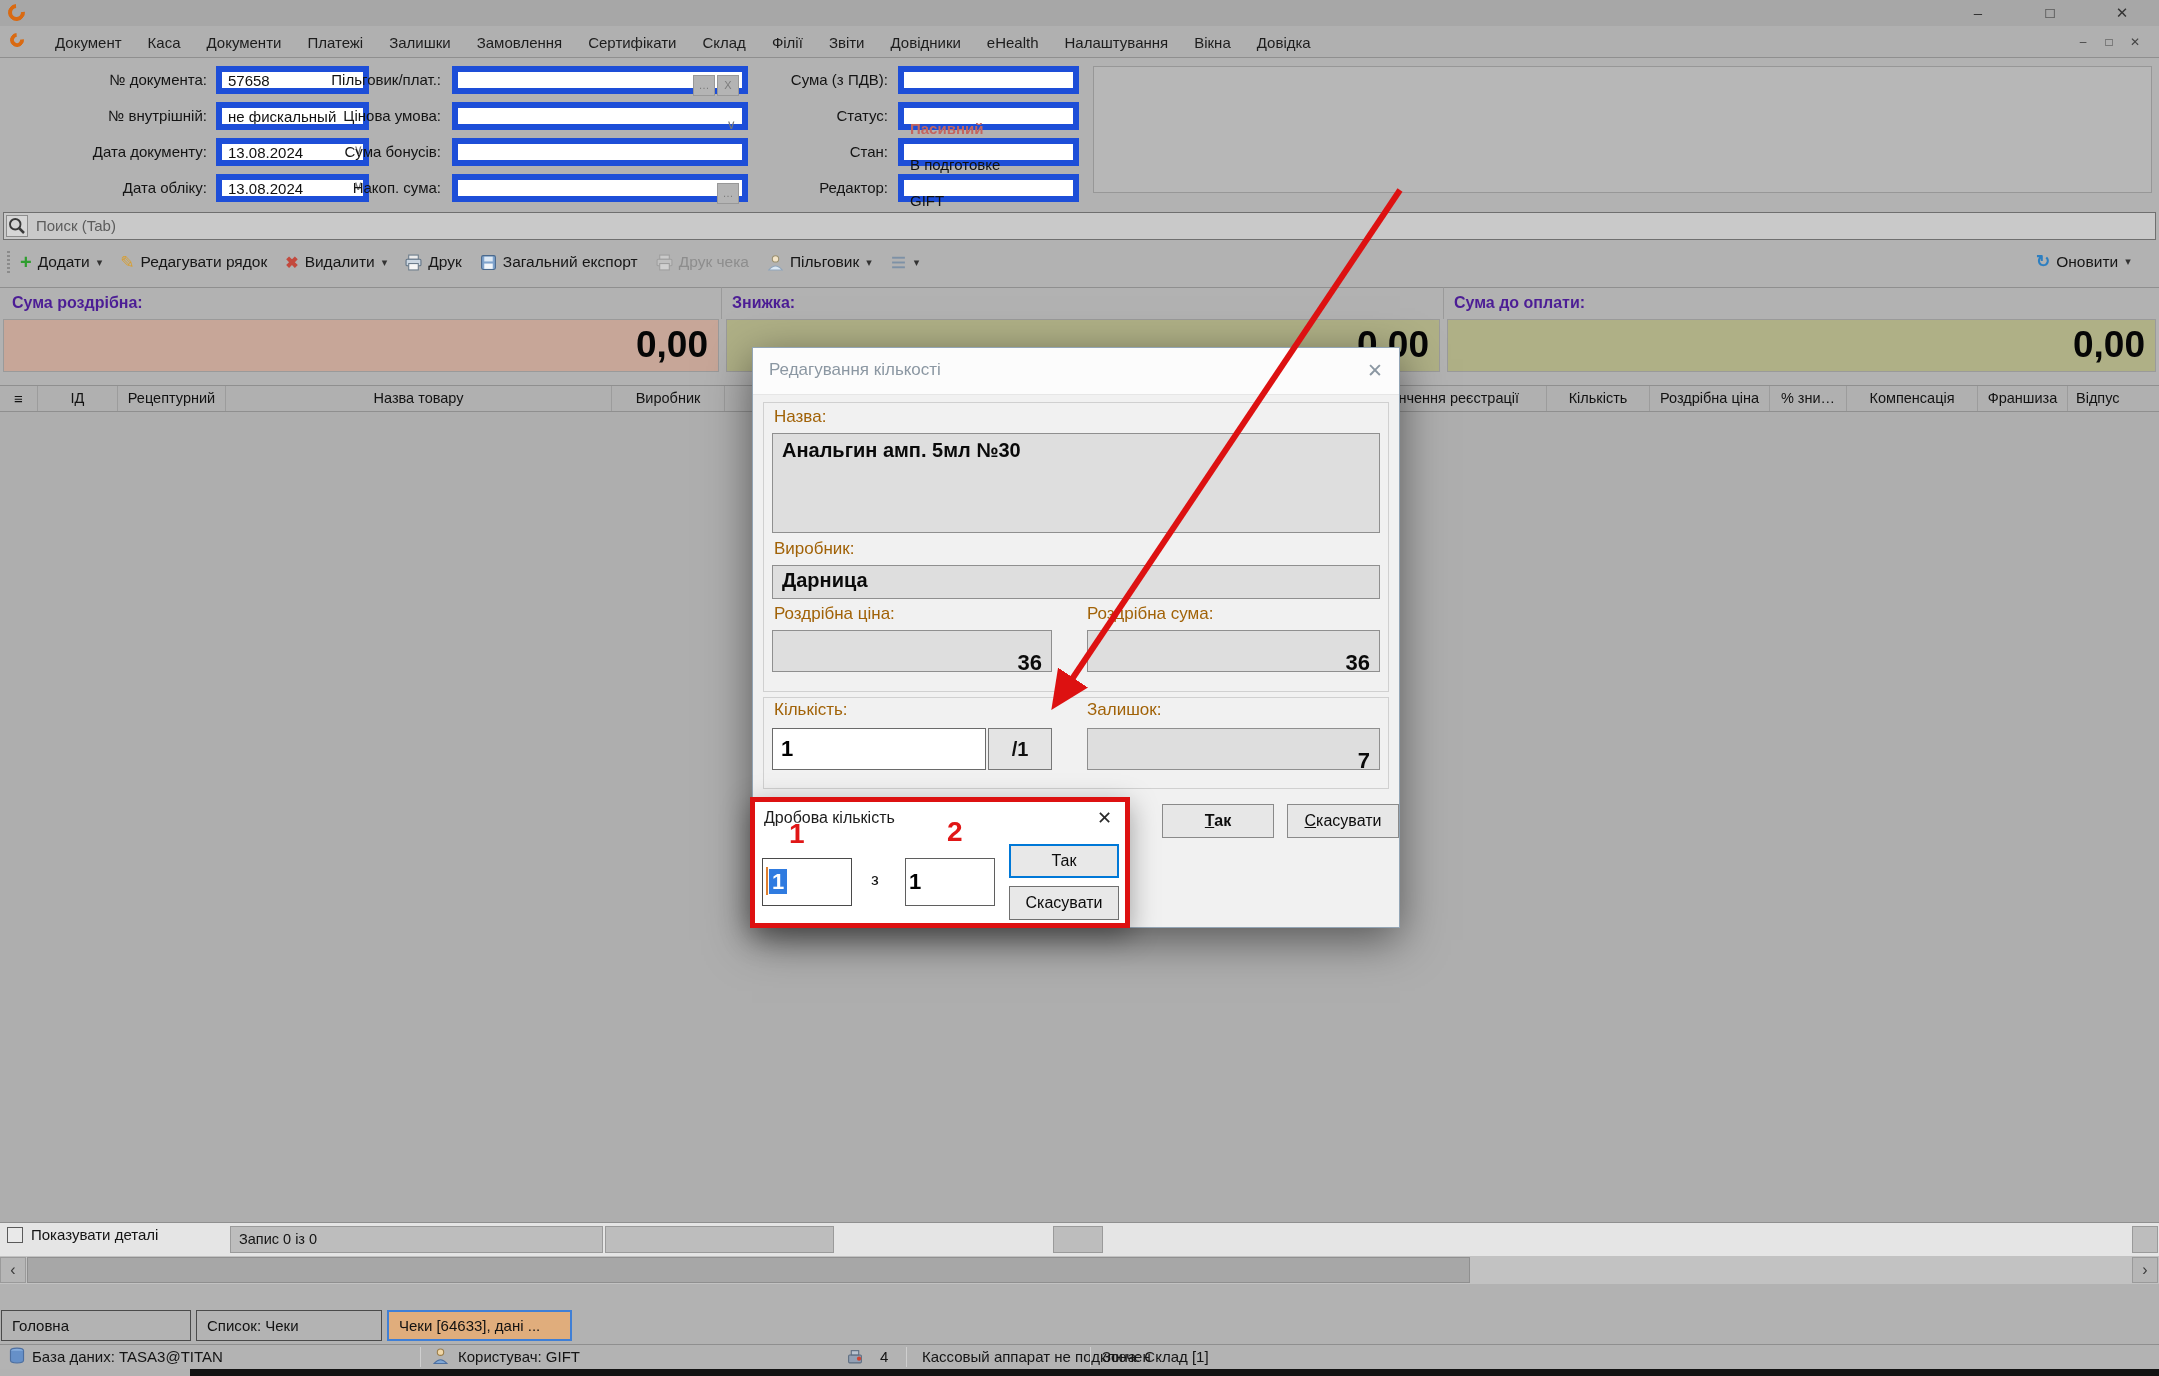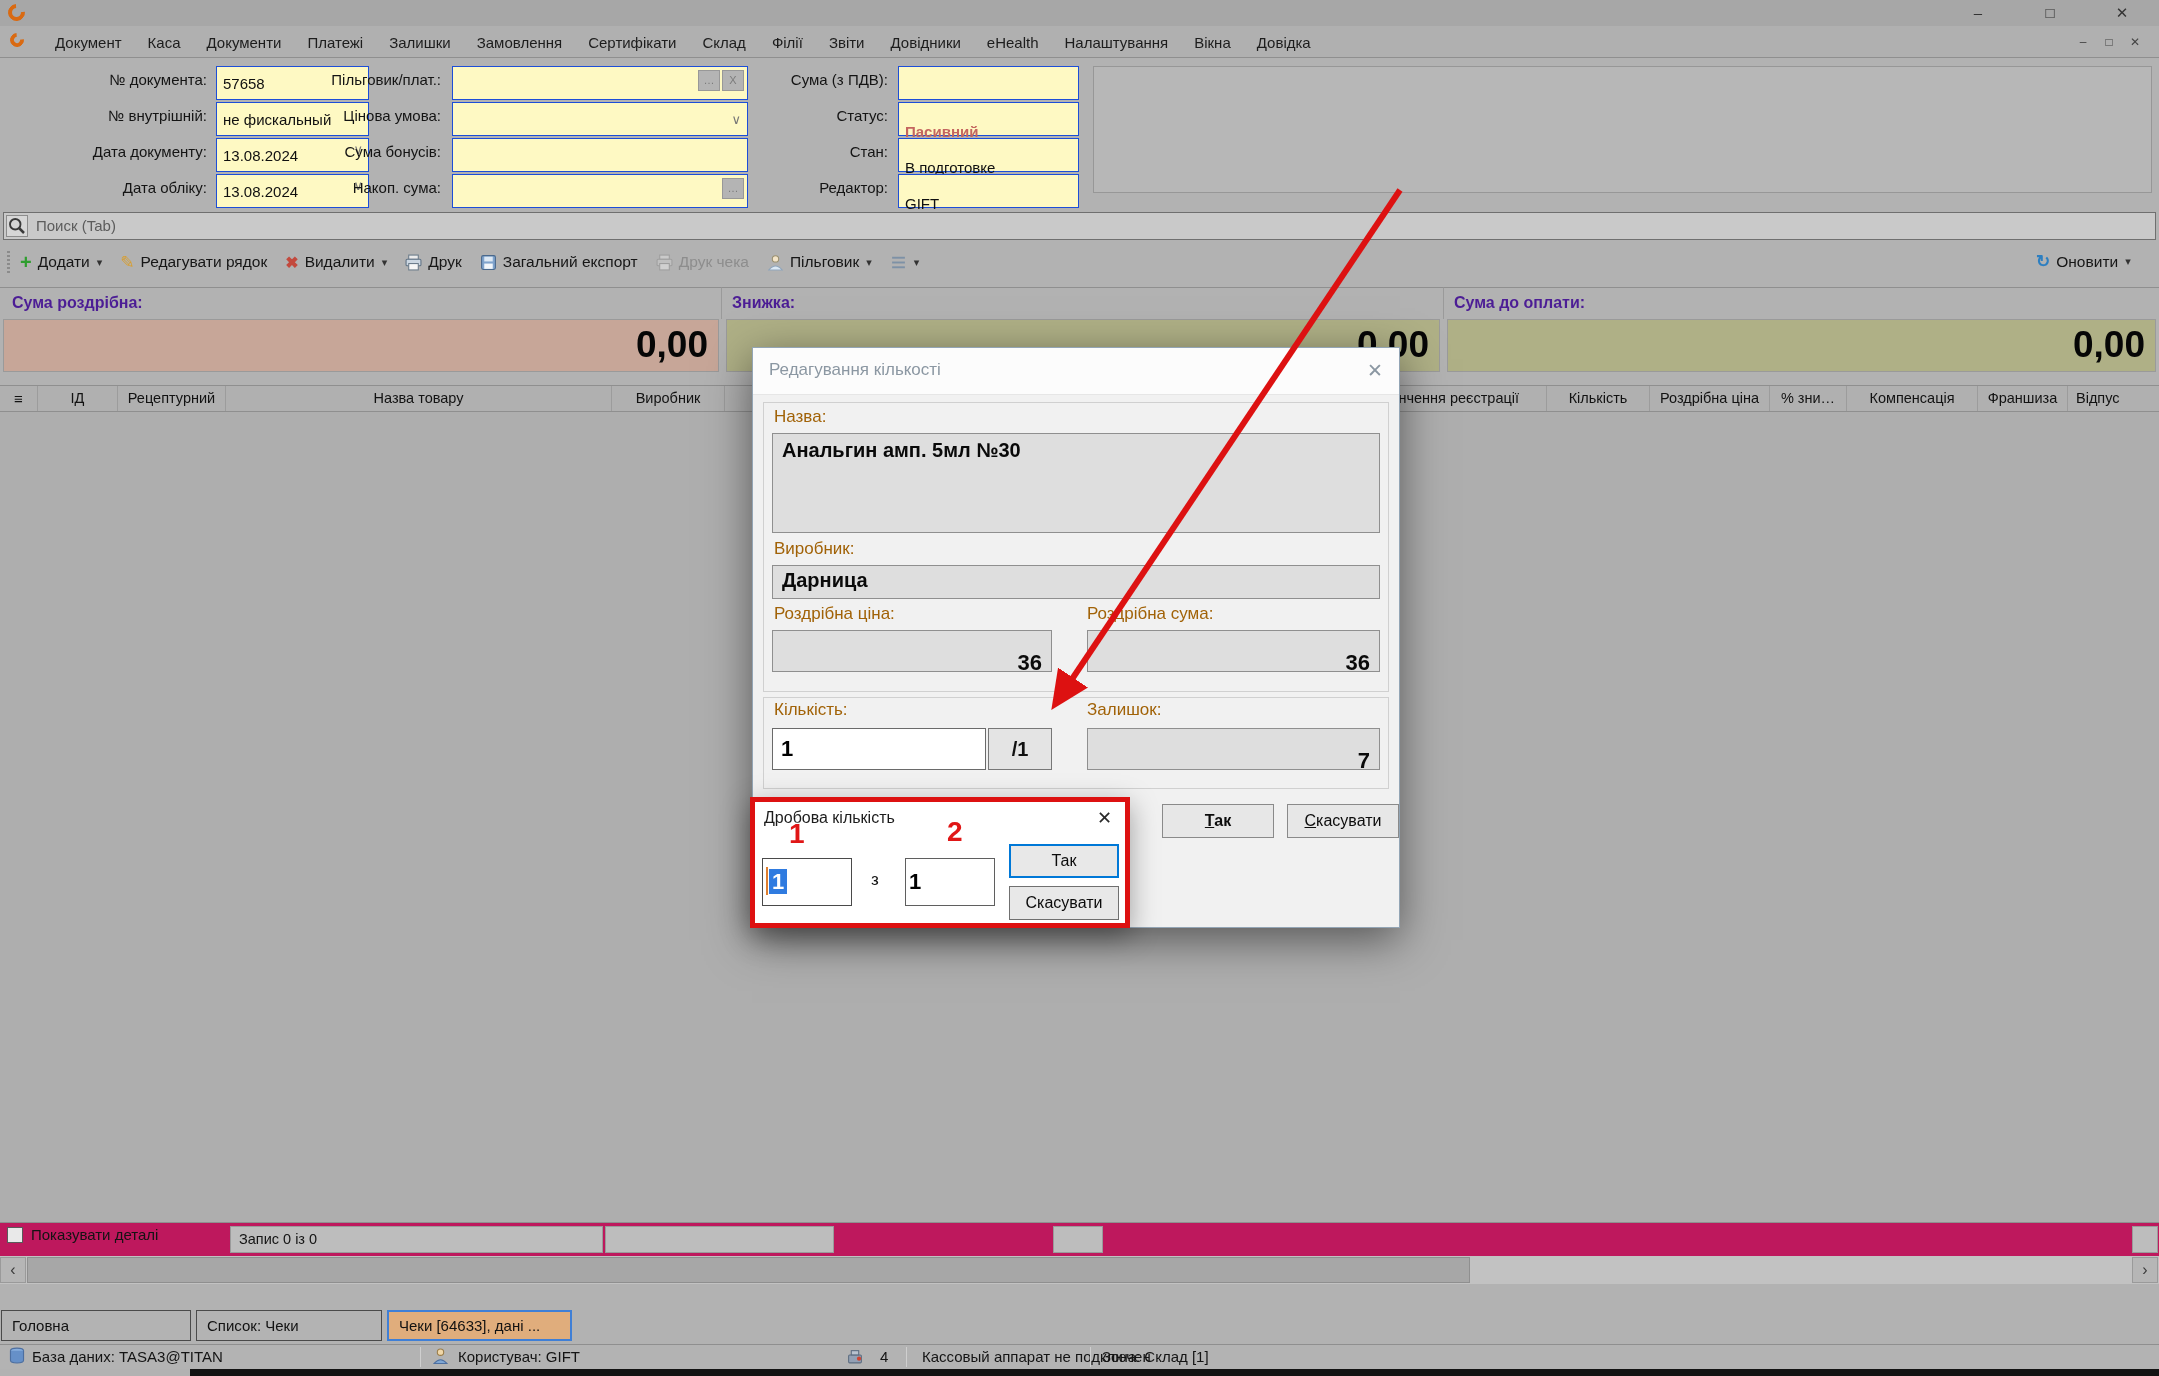--- a/index.html
+++ b/index.html
@@ -15,21 +15,21 @@
   .winbtn { top:2px; width:40px; height:22px; text-align:center; font-size:15px; color:#333; line-height:22px; cursor:default; }
 
   
   .menubar { left:0; top:26px; width:2159px; height:32px; background:#b0b0b0; border-bottom:1px solid #8f8f8f; }
   .menu-items { left:44px; top:0; height:32px; display:flex; align-items:center; gap:4px; }
   .menu-item { padding:4px 11px; font-size:15px; color:#1d1d1d; }
   .mdibtn { top:8px; width:22px; height:17px; font-size:12px; color:#444; text-align:center; line-height:16px; }
 
   
   .lbl { font-size:15px; color:#141414; text-align:right; line-height:27px; }
-  .fld { background:#fef9c3; border:1px solid #1d4ed8; font-family:"Liberation Sans",sans-serif; font-size:15px; color:#101010; padding:16px 6px; height:27px; line-height:25px; outline:none; }
+  .fld { background:#ffffff; border:6px solid #1d4ed8; font-family:"Liberation Sans",sans-serif; font-size:15px; color:#101010; padding:8px 6px; height:27px; line-height:25px; outline:none; }
   .fldwrap { height:27px; }
   .combo-arrow { position:absolute; right:6px; top:4px; font-size:13px; color:#767676; }
   .mini-btn { position:absolute; top:3px; width:22px; height:21px; background:#b4b4b4; border:1px solid #989898; color:#7c7c7c; font-size:11px; text-align:center; line-height:19px; }
   .status-red { color:#c4655f; font-weight:bold; }
   .right-panel { left:1093px; top:66px; width:1059px; height:127px; background:#b7b7b7; border:1px solid #979797; }
 
   
   .searchbar { left:3px; top:212px; width:2153px; height:28px; background:#c9c9c9; border:1px solid #6f6f6f; }
   .search-iconbox { position:absolute; left:2px; top:2px; width:22px; height:22px; background:#d6d6d6; border:1px solid #8c8c8c; }
   .search-ph { position:absolute; left:32px; top:4px; font-size:15px; color:#5c5c5c; }
@@ -79,21 +79,21 @@
   .frac-close { position:absolute; right:13px; top:5px; font-size:18px; color:#2a2a2a; }
   .red-num { position:absolute; color:#e01616; font-weight:bold; font-size:28px; text-shadow:0 0 3px #fff,0 0 5px #fff; z-index:25; }
   .frin { position:absolute; width:90px; height:48px; background:#fff; border:1px solid #5f5f5f; font-size:22px; font-weight:bold; color:#000; line-height:46px; padding:0 3px; }
   .frin.focus { border-color:#4a4a4a; }
   .caret { display:inline-block; width:2px; height:28px; background:#df7f2f; vertical-align:-6px; margin-right:1px; }
   .sel { background:#2f7be0; color:#fff; padding:0 3px; }
   .frac-btn2 { position:absolute; left:254px; width:110px; height:34px; background:#e8e8e8; border:1px solid #707070; text-align:center; line-height:32px; font-size:16px; color:#0c0c0c; }
   .frac-btn2.default { border:2px solid #0078d7; line-height:30px; }
 
   
-  .recordbar { left:0; top:1222px; width:2159px; height:34px; background:#be185d; border-top:1px solid #8f8f8f; }
+  .recordbar { left:0; top:1222px; width:2159px; height:34px; background:#e5e5e5; border-top:1px solid #8f8f8f; }
   .rec-box { position:absolute; top:3px; height:27px; background:#bdbdbd; border:1px solid #9a9a9a; font-size:14.5px; color:#141414; line-height:25px; padding:0 8px; }
   .hscroll { left:0; top:1256px; width:2159px; height:28px; background:#c2c2c2; }
   .scr-btn { position:absolute; top:1px; width:26px; height:26px; background:#b6b6b6; border:1px solid #9a9a9a; text-align:center; line-height:24px; font-size:16px; color:#3b3b3b; }
   .scr-thumb { position:absolute; left:27px; top:1px; width:1443px; height:26px; background:#a7a7a7; border:1px solid #8f8f8f; }
   .detailsrow { left:0; top:1224px; width:2159px; height:23px; }
   .checkbox { position:absolute; left:7px; top:3px; width:16px; height:16px; background:#e9e9e9; border:1px solid #5a5a5a; }
   .check-lbl { position:absolute; left:31px; top:2px; font-size:15px; color:#131313; }
   .tabsrow { left:0; top:1309px; width:2159px; height:35px; }
   .tab { position:absolute; top:1px; height:31px; background:#b3b3b3; border:1px solid #4a4a4a; font-size:15px; color:#121212; line-height:29px; padding:0 10px; overflow:hidden; white-space:nowrap; }
   .tab.active { background:#e0ad7c; border:2px solid #3f7fd6; line-height:27px; }

